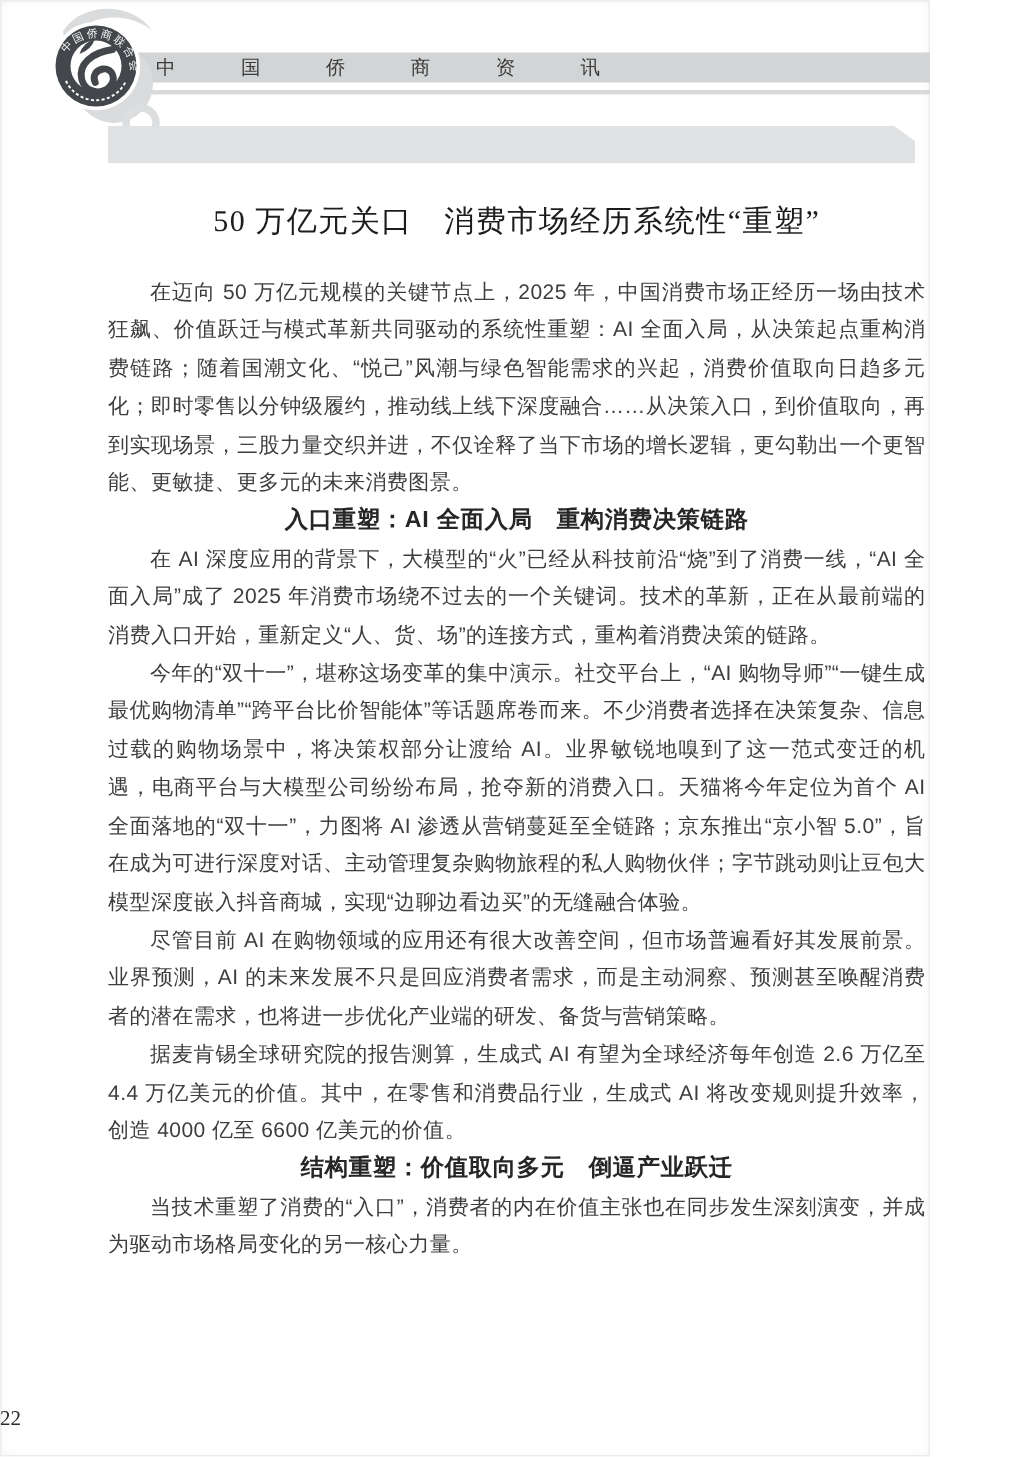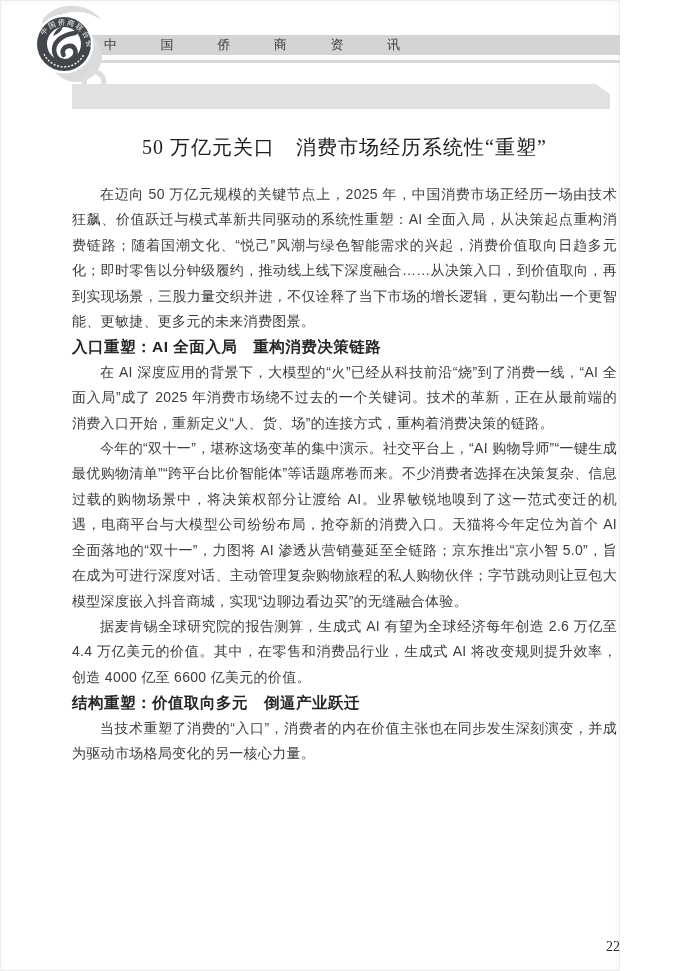--- a/index.html
+++ b/index.html
@@ -35,27 +35,27 @@
   .title{
     font-family:"Liberation Serif","DejaVu Serif",serif;
     font-size:20px;font-weight:normal;text-align:center;color:#1c1c1c;
     margin:0 0 21px 0;letter-spacing:1px;
   }
   .content p{
     margin:0;font-size:14px;line-height:25.4px;color:#3d3d3d;
     text-align:justify;text-indent:2em;letter-spacing:0.3px;
   }
   .content h2.sub{
-    font-size:15.5px;font-weight:bold;text-align:left;color:#262626;
+    font-size:15.5px;font-weight:bold;text-align:center;color:#262626;
     margin:0;line-height:25.4px;letter-spacing:0.5px;
   }
 
   
   .pagenum{
-    position:absolute;left:0;right:0;bottom:16px;text-align:right;
+    position:absolute;left:0;right:16px;bottom:16px;text-align:left;
     font-family:"Liberation Serif","DejaVu Serif",serif;font-size:14px;color:#2c2c2c;
   }
 </style>
 </head>
 <body>
 
 <div class="page">
 
   <header>
     <div class="header-bar"></div>
@@ -99,20 +99,21 @@
   </div>
 
   <main class="content">
     <h1 class="title">50 万亿元关口　消费市场经历系统性“重塑”</h1>
 
     <p>在迈向 50 万亿元规模的关键节点上，2025 年，中国消费市场正经历一场由技术狂飙、价值跃迁与模式革新共同驱动的系统性重塑：AI 全面入局，从决策起点重构消费链路；随着国潮文化、“悦己”风潮与绿色智能需求的兴起，消费价值取向日趋多元化；即时零售以分钟级履约，推动线上线下深度融合……从决策入口，到价值取向，再到实现场景，三股力量交织并进，不仅诠释了当下市场的增长逻辑，更勾勒出一个更智能、更敏捷、更多元的未来消费图景。</p>
 
     <h2 class="sub">入口重塑：AI 全面入局　重构消费决策链路</h2>
     <p>在 AI 深度应用的背景下，大模型的“火”已经从科技前沿“烧”到了消费一线，“AI 全面入局”成了 2025 年消费市场绕不过去的一个关键词。技术的革新，正在从最前端的消费入口开始，重新定义“人、货、场”的连接方式，重构着消费决策的链路。</p>
     <p>今年的“双十一”，堪称这场变革的集中演示。社交平台上，“AI 购物导师”“一键生成最优购物清单”“跨平台比价智能体”等话题席卷而来。不少消费者选择在决策复杂、信息过载的购物场景中，将决策权部分让渡给 AI。业界敏锐地嗅到了这一范式变迁的机遇，电商平台与大模型公司纷纷布局，抢夺新的消费入口。天猫将今年定位为首个 AI 全面落地的“双十一”，力图将 AI 渗透从营销蔓延至全链路；京东推出“京小智 5.0”，旨在成为可进行深度对话、主动管理复杂购物旅程的私人购物伙伴；字节跳动则让豆包大模型深度嵌入抖音商城，实现“边聊边看边买”的无缝融合体验。</p>
+    <p>尽管目前 AI 在购物领域的应用还有很大改善空间，但市场普遍看好其发展前景。业界预测，AI 的未来发展不只是回应消费者需求，而是主动洞察、预测甚至唤醒消费者的潜在需求，也将进一步优化产业端的研发、备货与营销策略。</p>
     <p>据麦肯锡全球研究院的报告测算，生成式 AI 有望为全球经济每年创造 2.6 万亿至 4.4 万亿美元的价值。其中，在零售和消费品行业，生成式 AI 将改变规则提升效率，创造 4000 亿至 6600 亿美元的价值。</p>
 
     <h2 class="sub">结构重塑：价值取向多元　倒逼产业跃迁</h2>
     <p>当技术重塑了消费的“入口”，消费者的内在价值主张也在同步发生深刻演变，并成为驱动市场格局变化的另一核心力量。</p>
   </main>
 
   <footer>
     <div class="pagenum">22</div>
   </footer>
 

